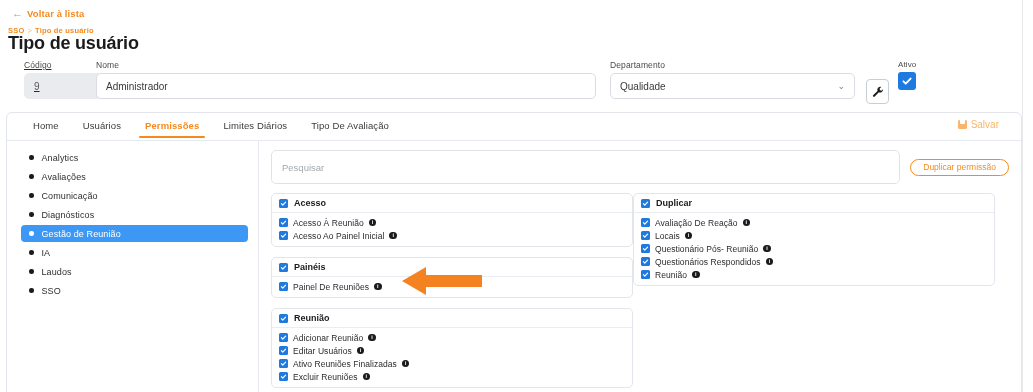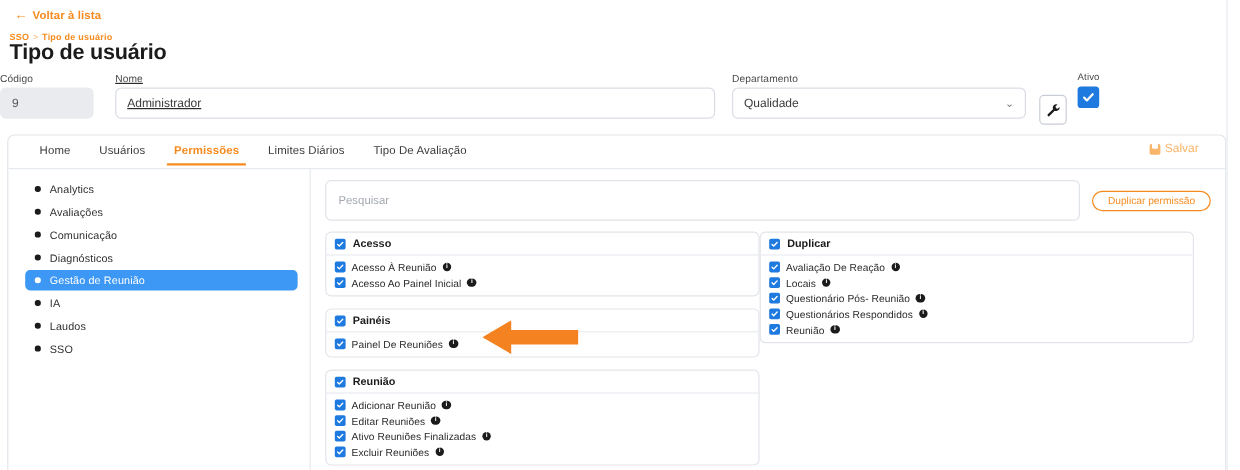--- a/index.html
+++ b/index.html
@@ -49,22 +49,22 @@
   }
   .input-box {
     height: 26px; border: 1px solid #d9dde3; border-radius: 5px;
     background: #ffffff; display: flex; align-items: center;
     padding: 0 9px; font-size: 10px; color: #3a3a3a;
   }
   .input-box.readonly { background: #e9ebee; border-color: #e9ebee; color: #555; }
   .select-box { justify-content: space-between; }
   .caret { color: #7a7f87; font-size: 9px; line-height: 1; }
 
-  .f-codigo  { left: 0;   top: 0; width: 78px; }
-  .f-nome    { left: 96px;  top: 0; width: 500px; text-decoration: underline; }
+  .f-codigo  { left: 24px;   top: 0; width: 78px; text-decoration: underline; }
+  .f-nome    { left: 96px;  top: 0; width: 500px; }
   .f-depto   { left: 610px; top: 0; width: 245px; }
 
   .tool-btn {
     position: absolute; left: 866px; top: 19px;
     width: 23px; height: 25px;
     border: 1px solid #c9ced6; border-radius: 4px; background: #fff;
     display: flex; align-items: center; justify-content: center;
     cursor: pointer;
   }
   .ativo-wrap { position: absolute; left: 898px; top: 0; text-align: left; }
@@ -388,21 +388,21 @@
                   </span>
                   <span>Adicionar Reunião</span>
                   <span class="info-icon">i</span>
                 </div>
                 <div class="perm-row">
                   <span class="cb">
                     <svg viewBox="0 0 16 16">
                         <path fill="none" stroke="#fff" stroke-width="2.6" stroke-linecap="round" stroke-linejoin="round" d="M3.2 8.4l3.1 3.2 6.5-6.9"></path>
                       </svg>
                   </span>
-                  <span>Editar Reuniões</span>
+                  <span>Editar Usuários</span>
                   <span class="info-icon">i</span>
                 </div>
                 <div class="perm-row">
                   <span class="cb">
                     <svg viewBox="0 0 16 16">
                         <path fill="none" stroke="#fff" stroke-width="2.6" stroke-linecap="round" stroke-linejoin="round" d="M3.2 8.4l3.1 3.2 6.5-6.9"></path>
                       </svg>
                   </span>
                   <span>Ativo Reuniões Finalizadas</span>
                   <span class="info-icon">i</span>

